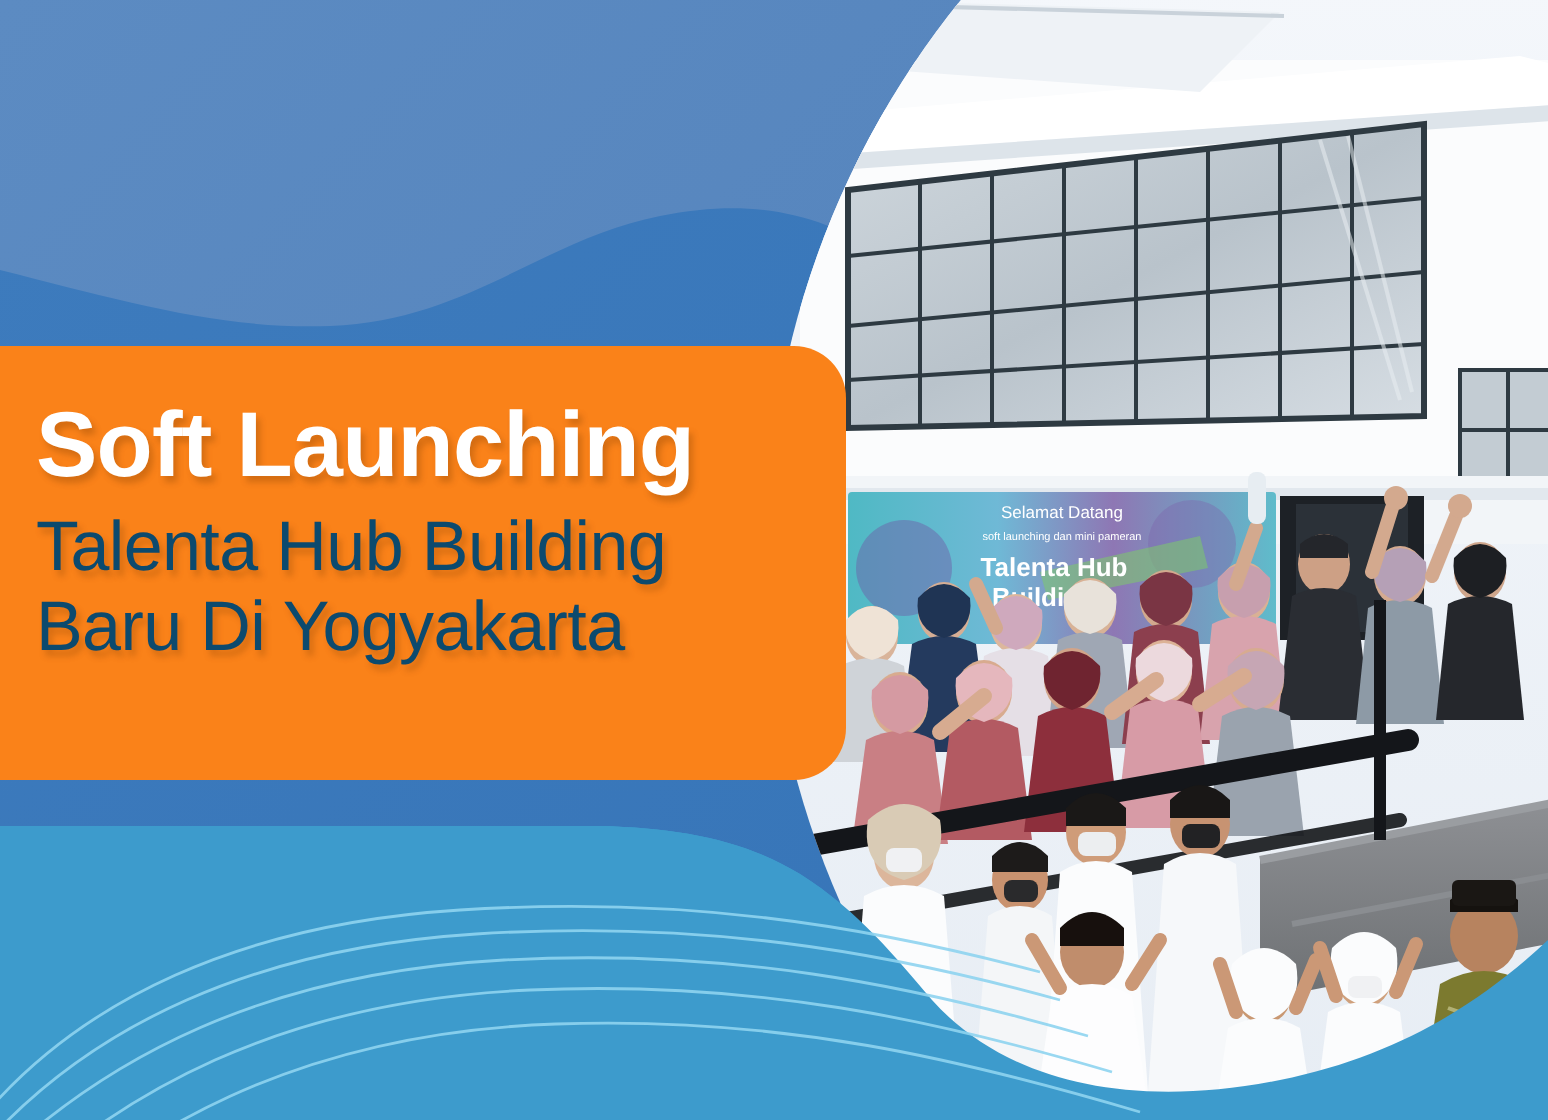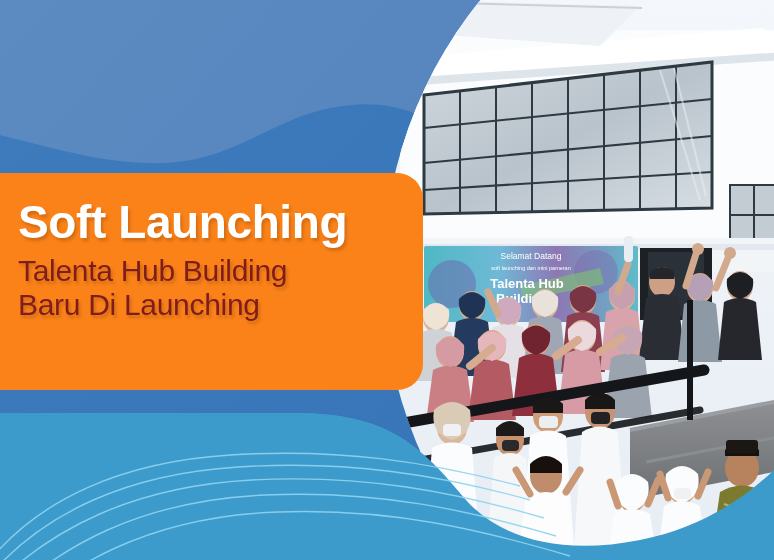--- a/index.html
+++ b/index.html
@@ -50,23 +50,23 @@
     font-size: 46px;
     font-weight: bold;
     color: #ffffff;
     letter-spacing: -0.4px;
     line-height: 1.0;
     margin: 0 0 9px 0;
     text-shadow: 2px 3px 3px rgba(120,55,0,0.30);
     white-space: nowrap;
   }
   .headline-sub {
-    font-size: 30px;
+    font-size: 35px;
     font-weight: 400;
-    color: #7f1d1d;
+    color: #0c4a6e;
     line-height: 1.13;
     letter-spacing: -0.3px;
     margin: 0;
     text-shadow: 2px 3px 3px rgba(120,55,0,0.28);
     white-space: nowrap;
   }
 
   
   .ev-line { fill: #ffffff; font-family: "Liberation Sans", sans-serif; }
 </style>
@@ -385,16 +385,16 @@
         <path d="M-20,600 C 50,524 140,486 252,480 C 364,474 454,492 544,518"></path>
         <path d="M-20,625 C 55,540 150,500 265,495 C 378,490 468,510 556,536"></path>
         <path d="M-20,652 C 60,558 160,516 278,512 C 392,508 482,530 570,556"></path>
       </g>
     </svg>
   </div>
 
   <div id="headline-card">
     <div id="headline-title">Soft Launching</div>
     <div class="headline-sub">Talenta Hub Building</div>
-    <div class="headline-sub">Baru Di Launching</div>
+    <div class="headline-sub">Baru Di Yogyakarta</div>
   </div>
 
 </div>
 
 </body></html>

